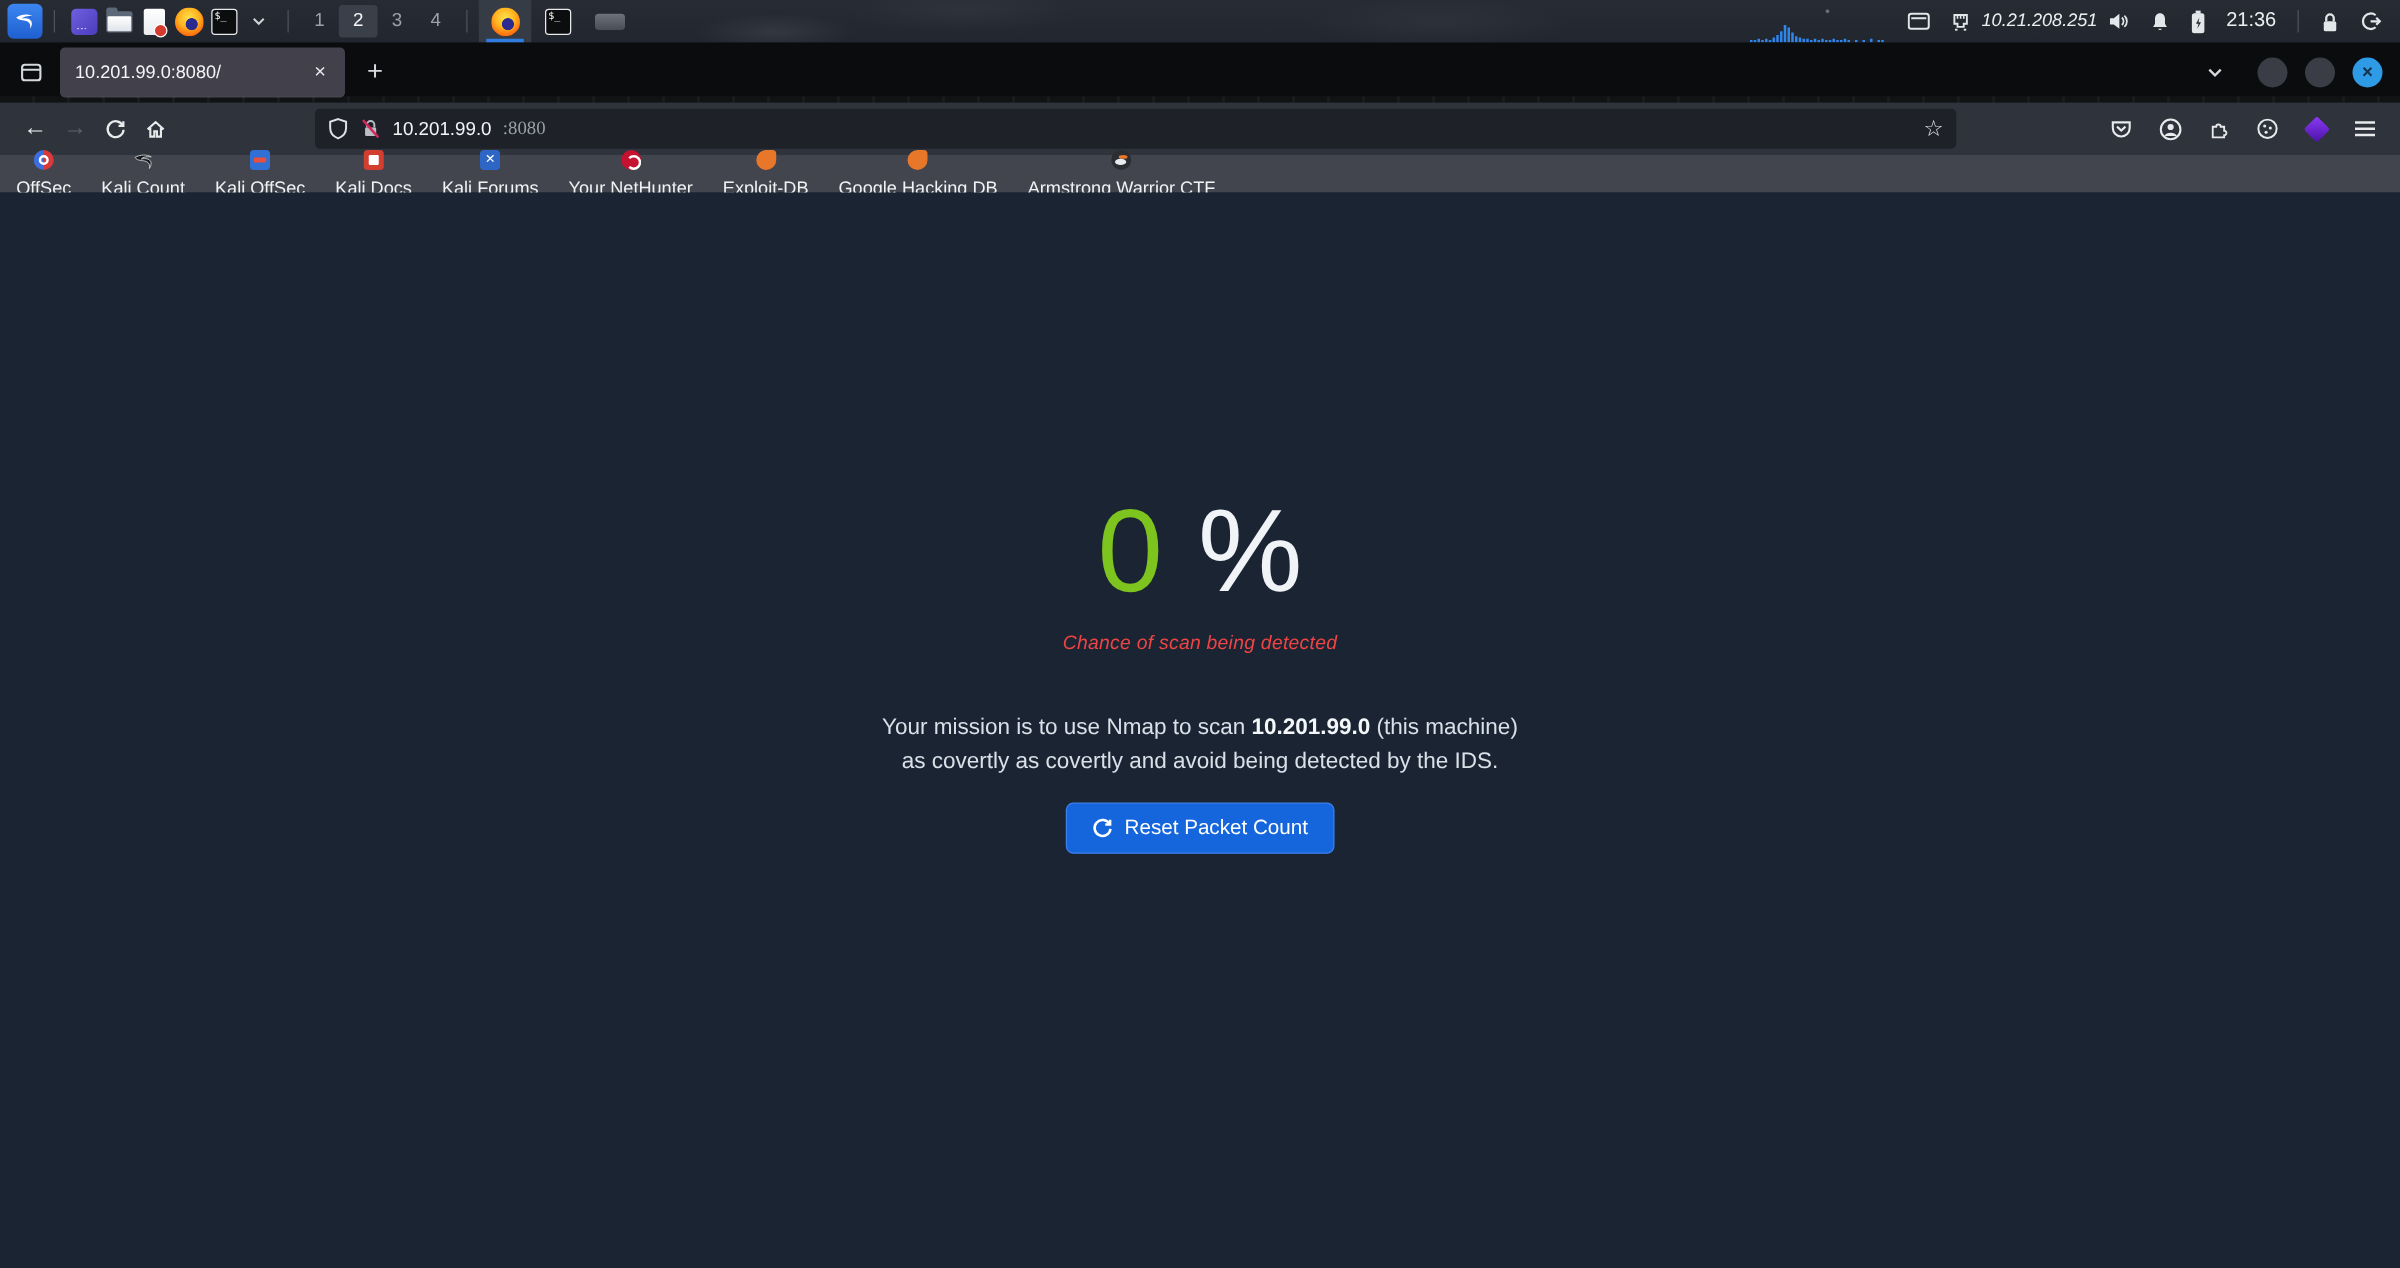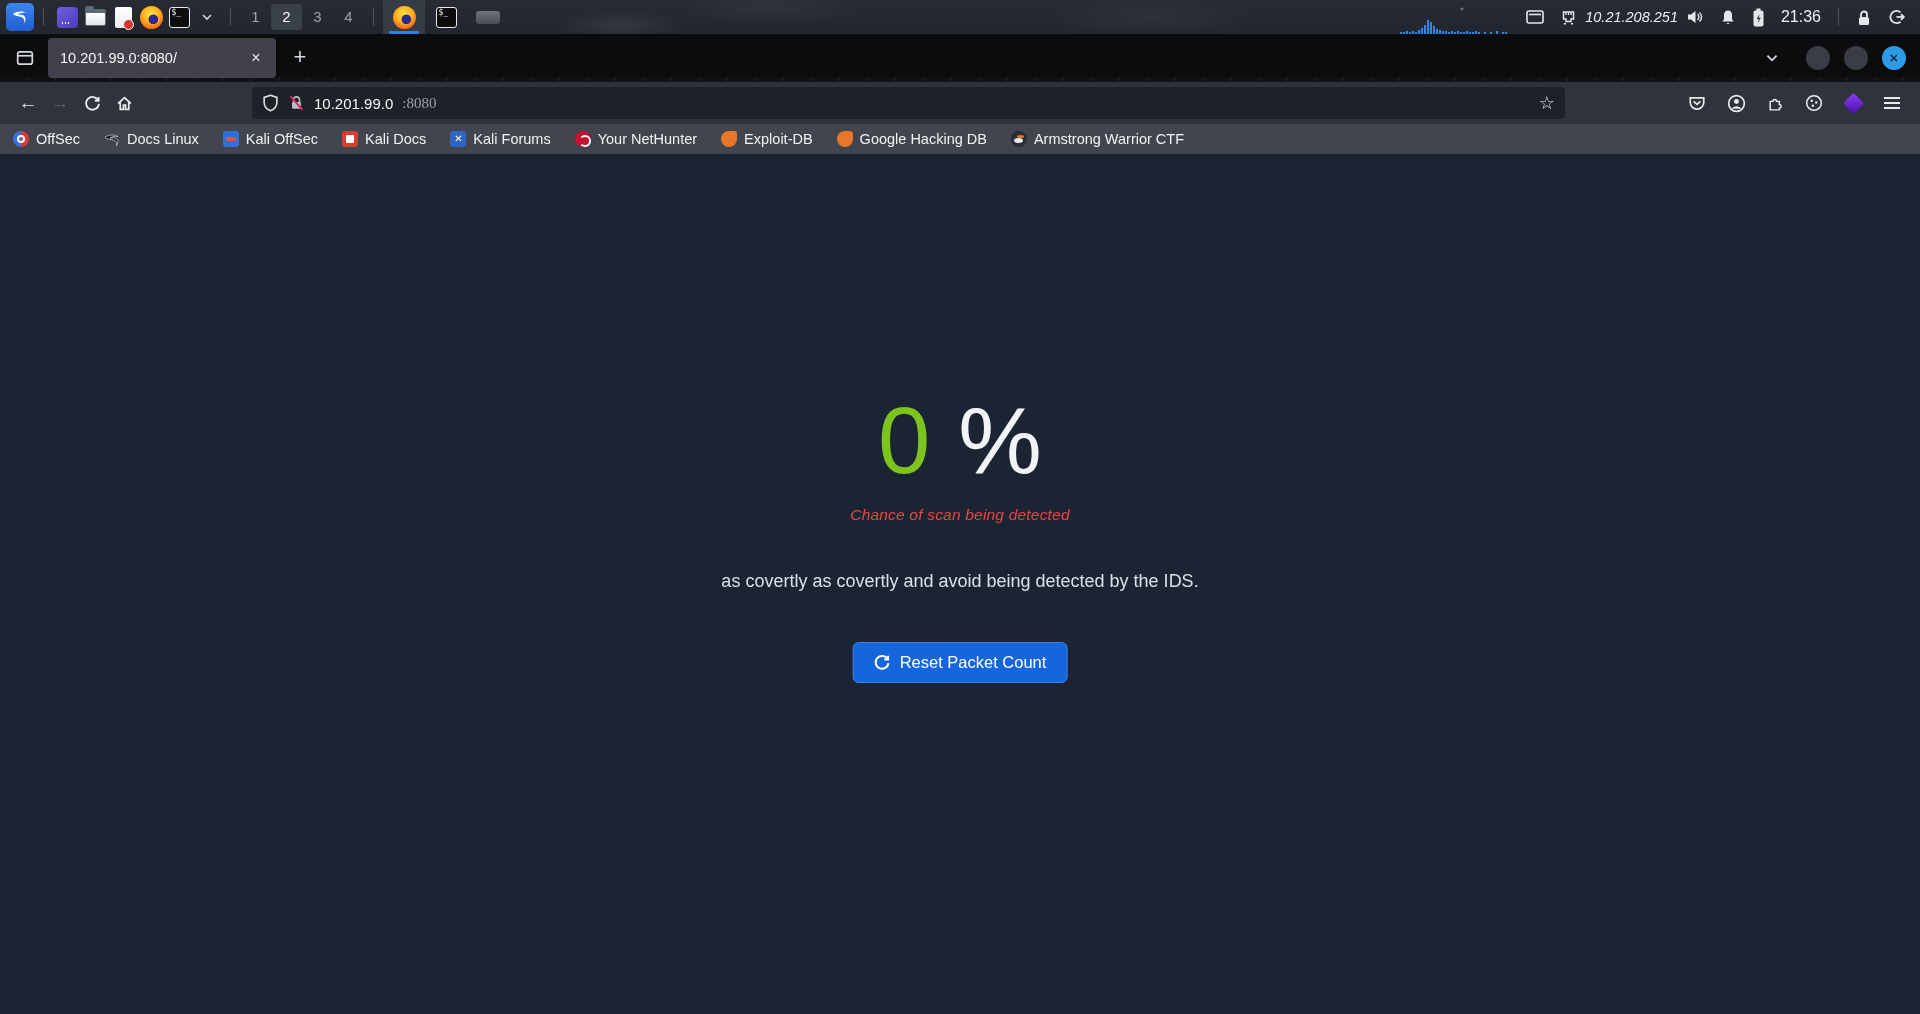--- a/index.html
+++ b/index.html
@@ -70,21 +70,21 @@
   .urlbar { height: 32px; flex: 1; margin-left: 112px; margin-right: 116px; background: #1e2128; border-radius: 4px; display: flex; align-items: center; padding: 0 10px; gap: 9px; }
   .url-text { font-size: 15px; color: #f2f4f6; }
   .url-port { color: #9aa0a8; font-family: Liberation Serif, serif; }
   .url-spacer { flex: 1; }
   .star { font-size: 18px; color: #dfe2e5; }
   .actions { display: flex; align-items: center; gap: 7px; }
   .proxy-diamond { width: 15px; height: 15px; background: linear-gradient(135deg,#8a3bf5,#4c12a8); transform: rotate(45deg); border-radius: 2px; }
   .hamburger { width: 16px; height: 2px; background: #e8eaec; box-shadow: 0 -5px 0 #e8eaec, 0 5px 0 #e8eaec; }
 
   .bookmarksbar { height: 30px; background: #42454d; display: flex; align-items: center; padding-left: 13px; gap: 24px; flex: none; }
-  .bm { display: flex; align-items: center; gap: 7px; font-size: 14.5px; color: #f0f2f4; white-space: nowrap; }
+  .bm { display: flex; align-items: center; gap: 7px; font-size: 14.5px; color: #f0f2f4; white-space: nowrap; flex-direction: column; }
   .bm-ico { width: 16px; height: 16px; border-radius: 3px; position: relative; flex: none; }
   .ico-offsec { border-radius: 50%; background: linear-gradient(90deg,#3b6fe0 50%,#d83a3a 50%); }
   .ico-offsec::after { content:""; position:absolute; inset:4px; border-radius:50%; border:2px solid #fff; }
   .ico-kalitools { background: #2f6fd6; }
   .ico-kalitools::after { content:""; position:absolute; left:3px; top:6px; width:10px; height:4px; background:#e94f3d; border-radius:1px; }
   .ico-kalidocs { background: #d23f31; }
   .ico-kalidocs::after { content:""; position:absolute; left:4px; top:4px; width:8px; height:8px; background:#fff; border-radius:1px; }
   .ico-kaliforums { background: #2d66c4; }
   .ico-kaliforums::after { content:"✕"; position:absolute; inset:0; color:#fff; font-size:10px; line-height:16px; text-align:center; }
   .ico-nethunter { border-radius: 50%; background: #c41230; }
@@ -347,21 +347,21 @@
 
   <div class="bookmarksbar">
     <div class="bm">
         <span class="bm-ico ico-offsec"></span>
         <span>OffSec</span>
       </div>
     <div class="bm">
       <svg width="16" height="16" viewBox="0 0 16 16">
         <path d="M1,6 C5,3.5 11,3.5 14,5.5 C10.5,5 7.5,5.5 6,7.2 C9.5,6.3 12.5,7.2 13.5,9 C14.3,10.5 13.8,13 12.5,14.8 C13,12 12.4,10.2 10,9.2 C7.2,8 3,9 1,6 Z" fill="#16181c" stroke="#cfd3d8" stroke-width="0.7"></path>
       </svg>
-      <span>Docs Linux</span>
+      <span>Kali Count</span>
     </div>
     <div class="bm">
         <span class="bm-ico ico-kalitools"></span>
         <span>Kali OffSec</span>
       </div>
     <div class="bm">
         <span class="bm-ico ico-kalidocs"></span>
         <span>Kali Docs</span>
       </div>
     <div class="bm">
@@ -385,20 +385,21 @@
         <span>Armstrong Warrior CTF</span>
       </div>
   </div>
 
   <div class="content">
     <div class="percent center-abs">
       <span class="val">0</span><span>%</span>
     </div>
     <div class="caption center-abs">Chance of scan being detected</div>
     <div class="mission center-abs">
+      <div><span>Your mission is to use Nmap to scan </span><b>10.201.99.0</b><span> (this machine)</span></div>
       <div>as covertly as covertly and avoid being detected by the IDS.</div>
     </div>
     <button class="reset-btn center-abs">
       <svg width="17" height="17" viewBox="0 0 16 16">
         <path d="M13.2,5 A6,6 0 1 0 13.9,8.5" fill="none" stroke="#fff" stroke-width="1.9"></path>
         <path d="M13.6,1.6 v3.6 h-3.6" fill="none" stroke="#fff" stroke-width="1.9"></path>
       </svg>
       <span>Reset Packet Count</span>
     </button>
   </div>

